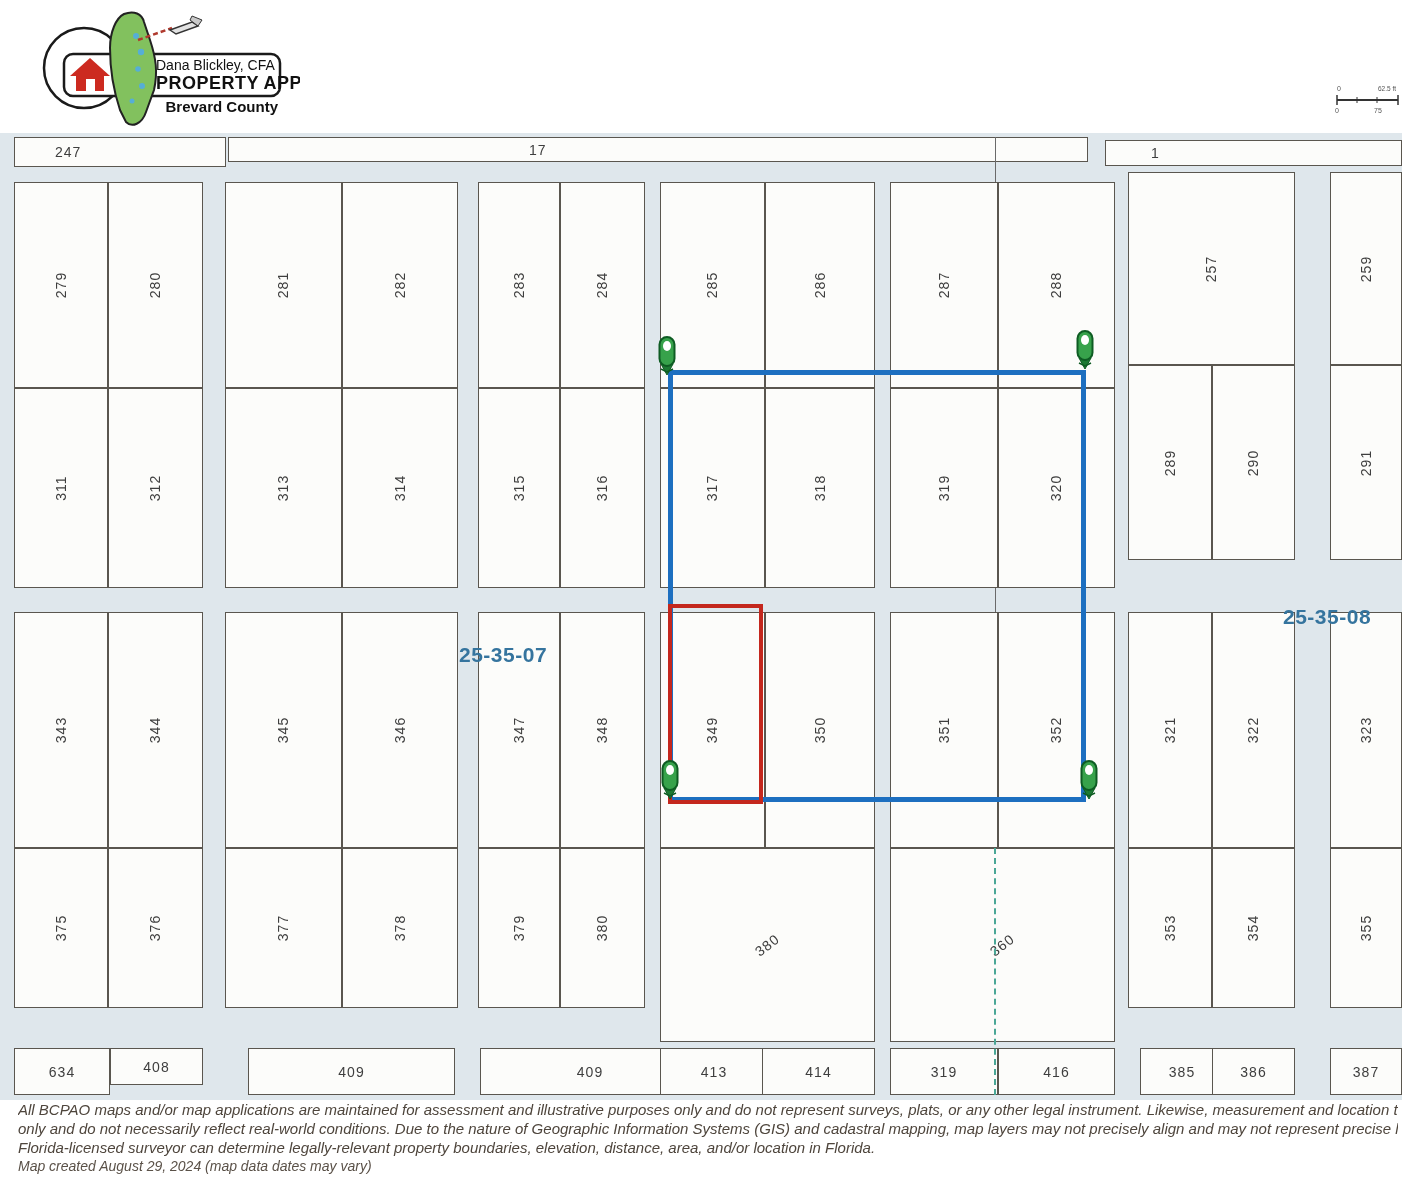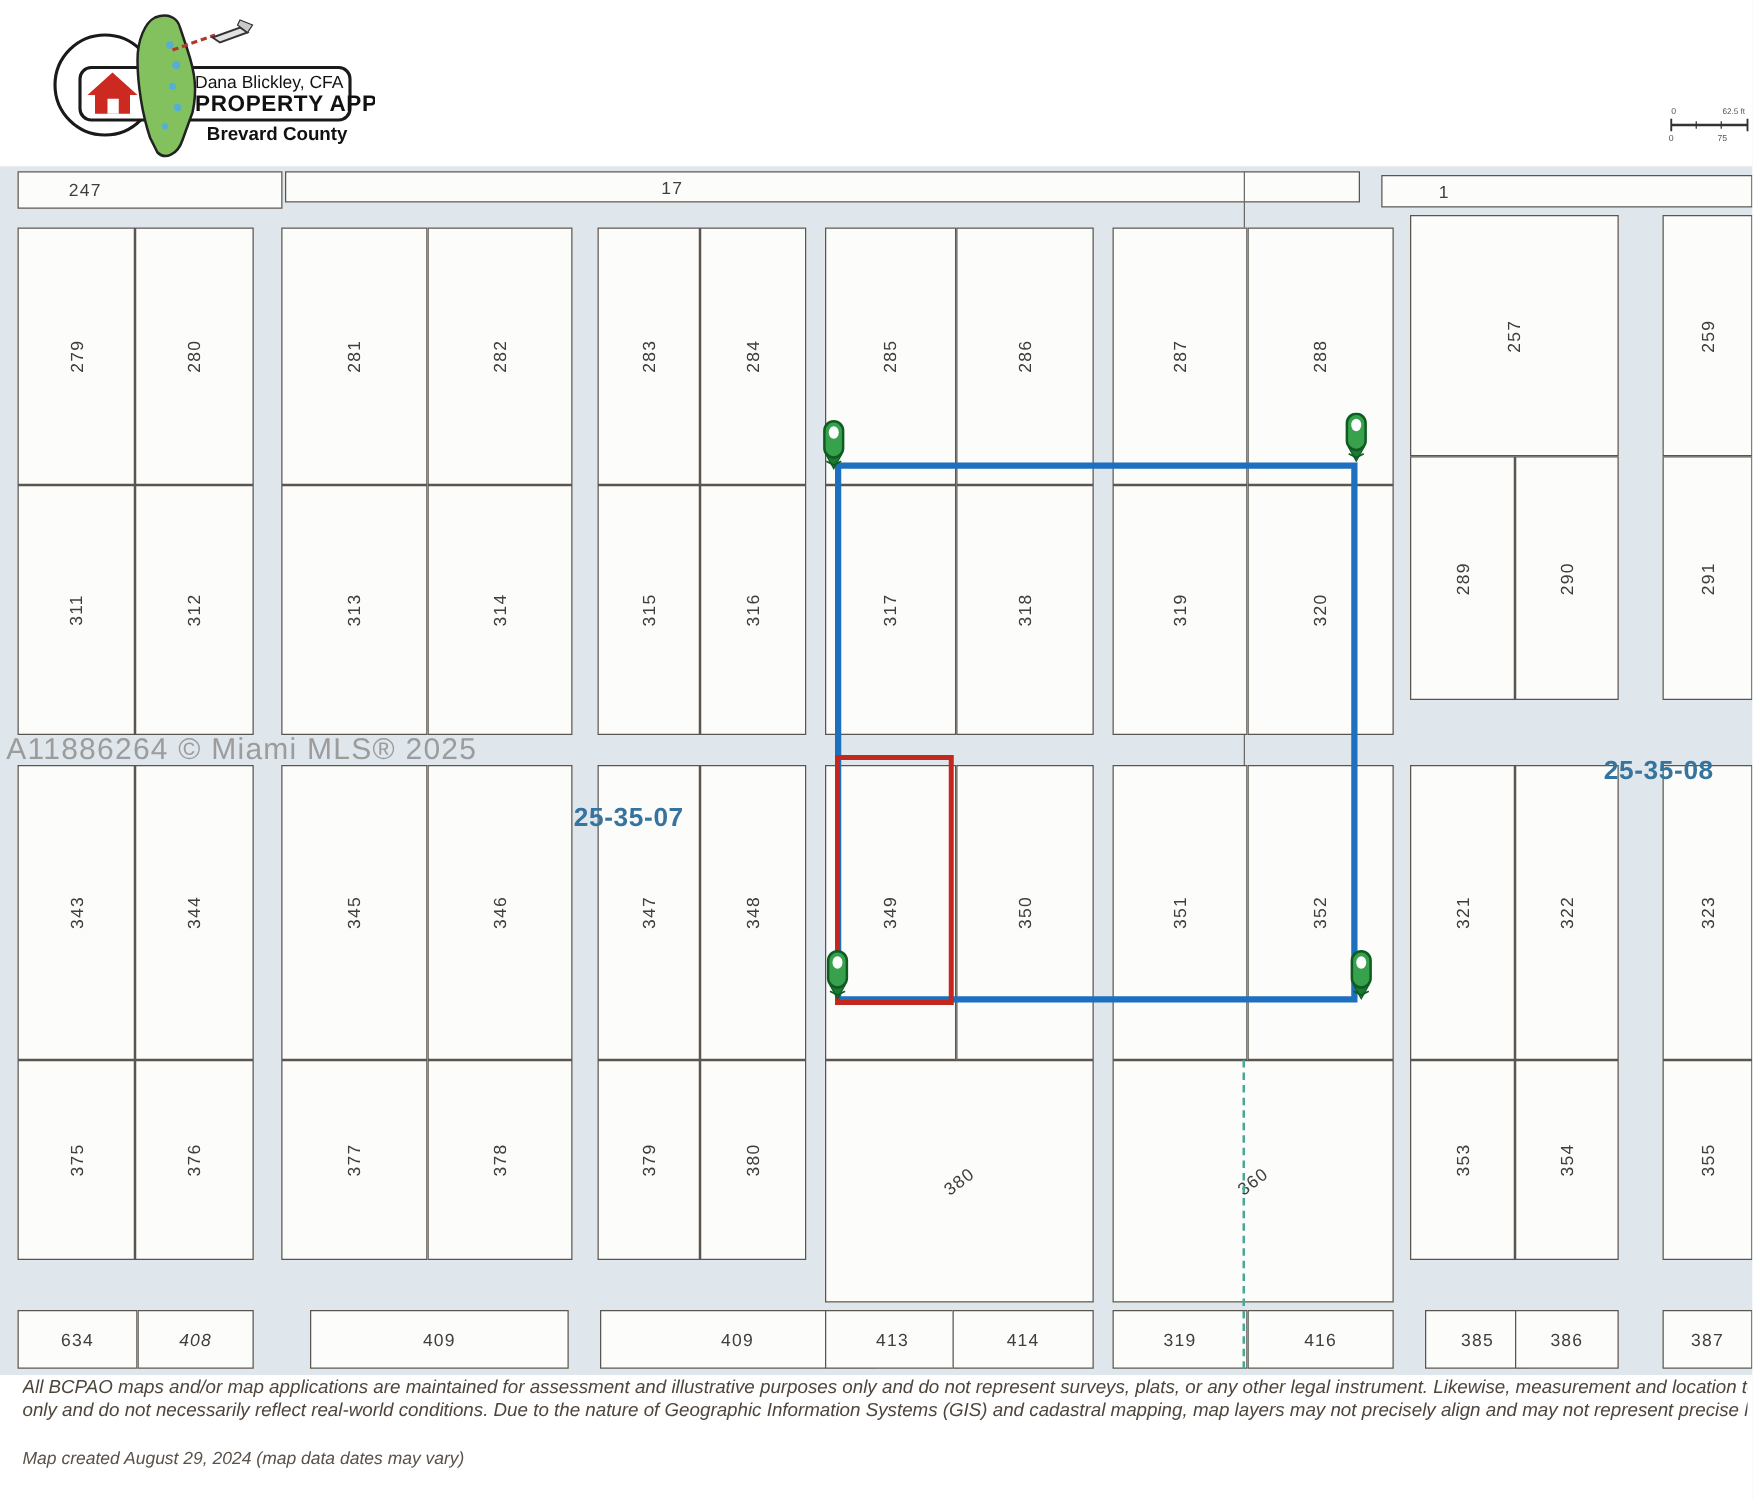--- a/index.html
+++ b/index.html
@@ -234,21 +234,21 @@
       </div>
       <div class="lot" style="left: 1212px; top: 848px; width: 83px; height: 160px;">
         <span class="lbl r-v">354</span>
       </div>
       <div class="lot" style="left: 1330px; top: 848px; width: 72px; height: 160px;">
         <span class="lbl r-v">355</span>
       </div>
       <div class="lot" style="left: 14px; top: 1048px; width: 96px; height: 47px;">
         <span class="lbl r-h">634</span>
       </div>
-      <div class="lot" style="left: 110px; top: 1048px; width: 93px; height: 47px; font-style: italic;">
+      <div class="lot" style="left: 110px; top: 1048px; width: 93px; height: 37px;">
         <span class="lbl r-h">408</span>
       </div>
       <div class="lot" style="left: 248px; top: 1048px; width: 207px; height: 47px;">
         <span class="lbl r-h">409</span>
       </div>
       <div class="lot" style="left: 480px; top: 1048px; width: 220px; height: 47px;">
         <span class="lbl r-h">409</span>
       </div>
       <div class="lot" style="left: 660px; top: 1048px; width: 108px; height: 47px;">
         <span class="lbl r-h">413</span>
@@ -296,24 +296,24 @@
   <path d="M5,33 L11,36 L17,33" fill="none" stroke="#0e5c23" stroke-width="1.5"></path>
   <rect x="3.5" y="1" width="15" height="29" rx="7.5" fill="#37a24b" stroke="#0e5c23" stroke-width="2"></rect>
   <ellipse cx="11" cy="10" rx="4" ry="5" fill="#ffffff"></ellipse>
 </svg></div>
     </div>
 
   <div class="seg seg-solid" style="left:995px;top:137px;height:45px;"></div>
   <div class="seg seg-solid" style="left:995px;top:588px;height:24px;"></div>
   <div class="seg seg-dash" style="left:994px;top:848px;height:247px;"></div>
 
-  <div class="watermark">A11886264 © Miami MLS® 2025</div>
 
   <div class="sel-rect" id="sel-rect" style="left: 668px; top: 370px; width: 418px; height: 432px; border-color: rgb(29, 111, 192);"></div>
   <div class="hi-rect" id="hi-rect" style="left: 668px; top: 604px; width: 95px; height: 200px; border-color: rgb(196, 39, 29);"></div>
 
   <div class="footer">
     <div class="disc-line">All BCPAO maps and/or map applications are maintained for assessment and illustrative purposes only and do not represent surveys, plats, or any other legal instrument. Likewise, measurement and location tools are t</div>
     <div class="disc-line">only and do not necessarily reflect real-world conditions. Due to the nature of Geographic Information Systems (GIS) and cadastral mapping, map layers may not precisely align and may not represent precise location, a</div>
+    <div class="disc-line">Florida-licensed surveyor can determine legally-relevant property boundaries, elevation, distance, area, and/or location in Florida.</div>
   </div>
   <div class="created">Map created August 29, 2024 (map data dates may vary)</div>
 
 </div>
 
 </body></html>

